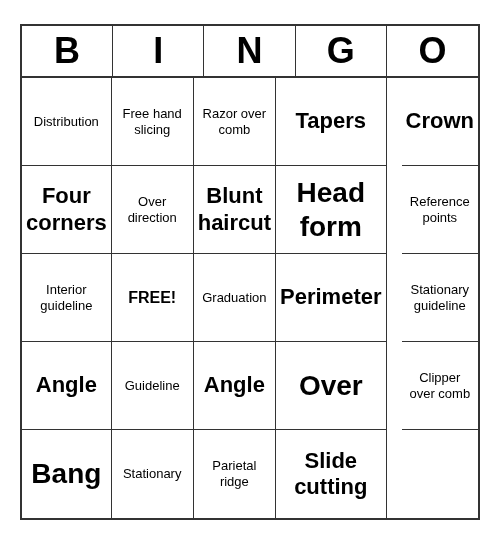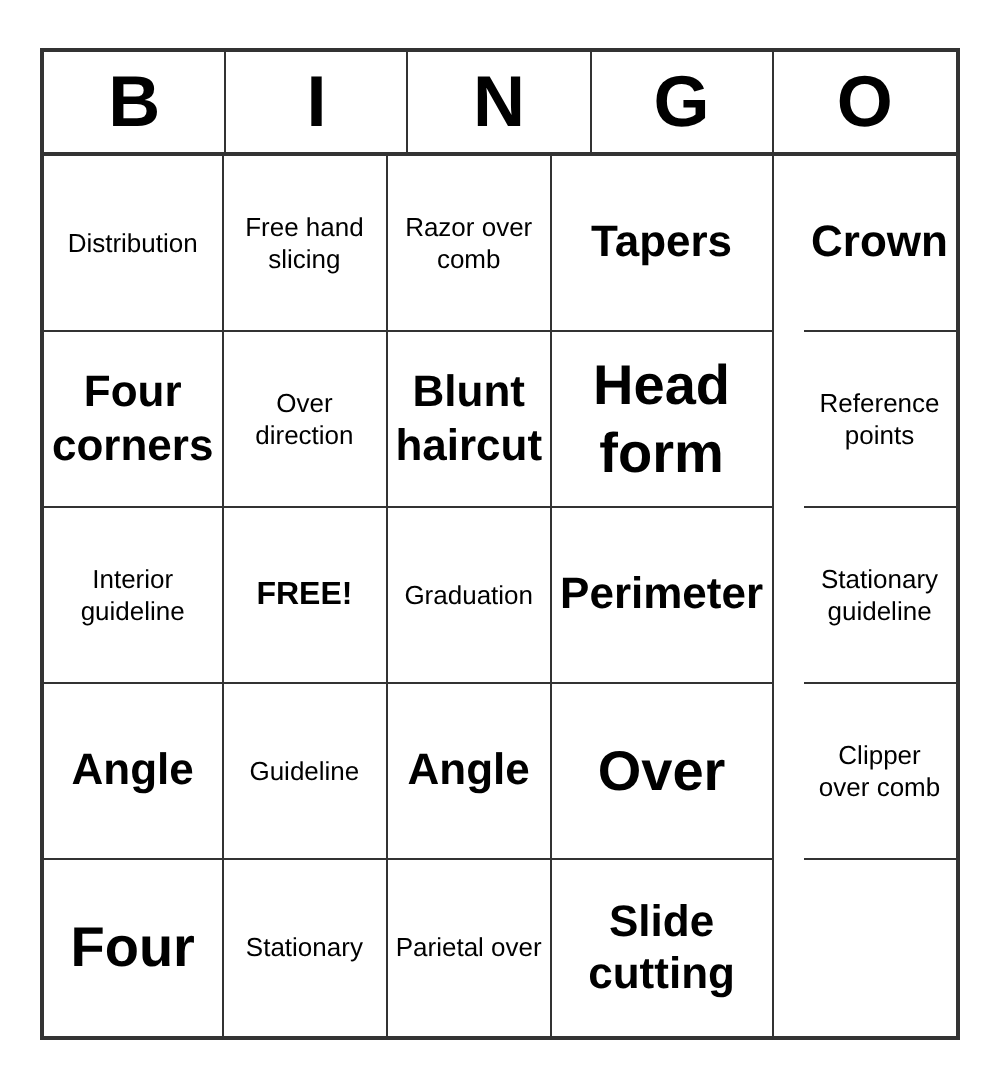--- a/index.html
+++ b/index.html
@@ -98,18 +98,18 @@
       <div class="bingo-cell ">Interior guideline</div>
       <div class="bingo-cell free">FREE!</div>
       <div class="bingo-cell ">Graduation</div>
       <div class="bingo-cell medium">Perimeter</div>
       <div class="bingo-cell ">Stationary guideline</div>
       <div class="bingo-cell large">Angle</div>
       <div class="bingo-cell ">Guideline</div>
       <div class="bingo-cell medium">Angle</div>
       <div class="bingo-cell xlarge">Over</div>
       <div class="bingo-cell ">Clipper over comb</div>
-      <div class="bingo-cell xlarge">Four</div>
+      <div class="bingo-cell xlarge">Bang</div>
       <div class="bingo-cell ">Stationary</div>
-      <div class="bingo-cell ">Parietal over</div>
+      <div class="bingo-cell ">Parietal ridge</div>
       <div class="bingo-cell large">Slide cutting</div>
     </div>
 </div>
 
 </body></html>

